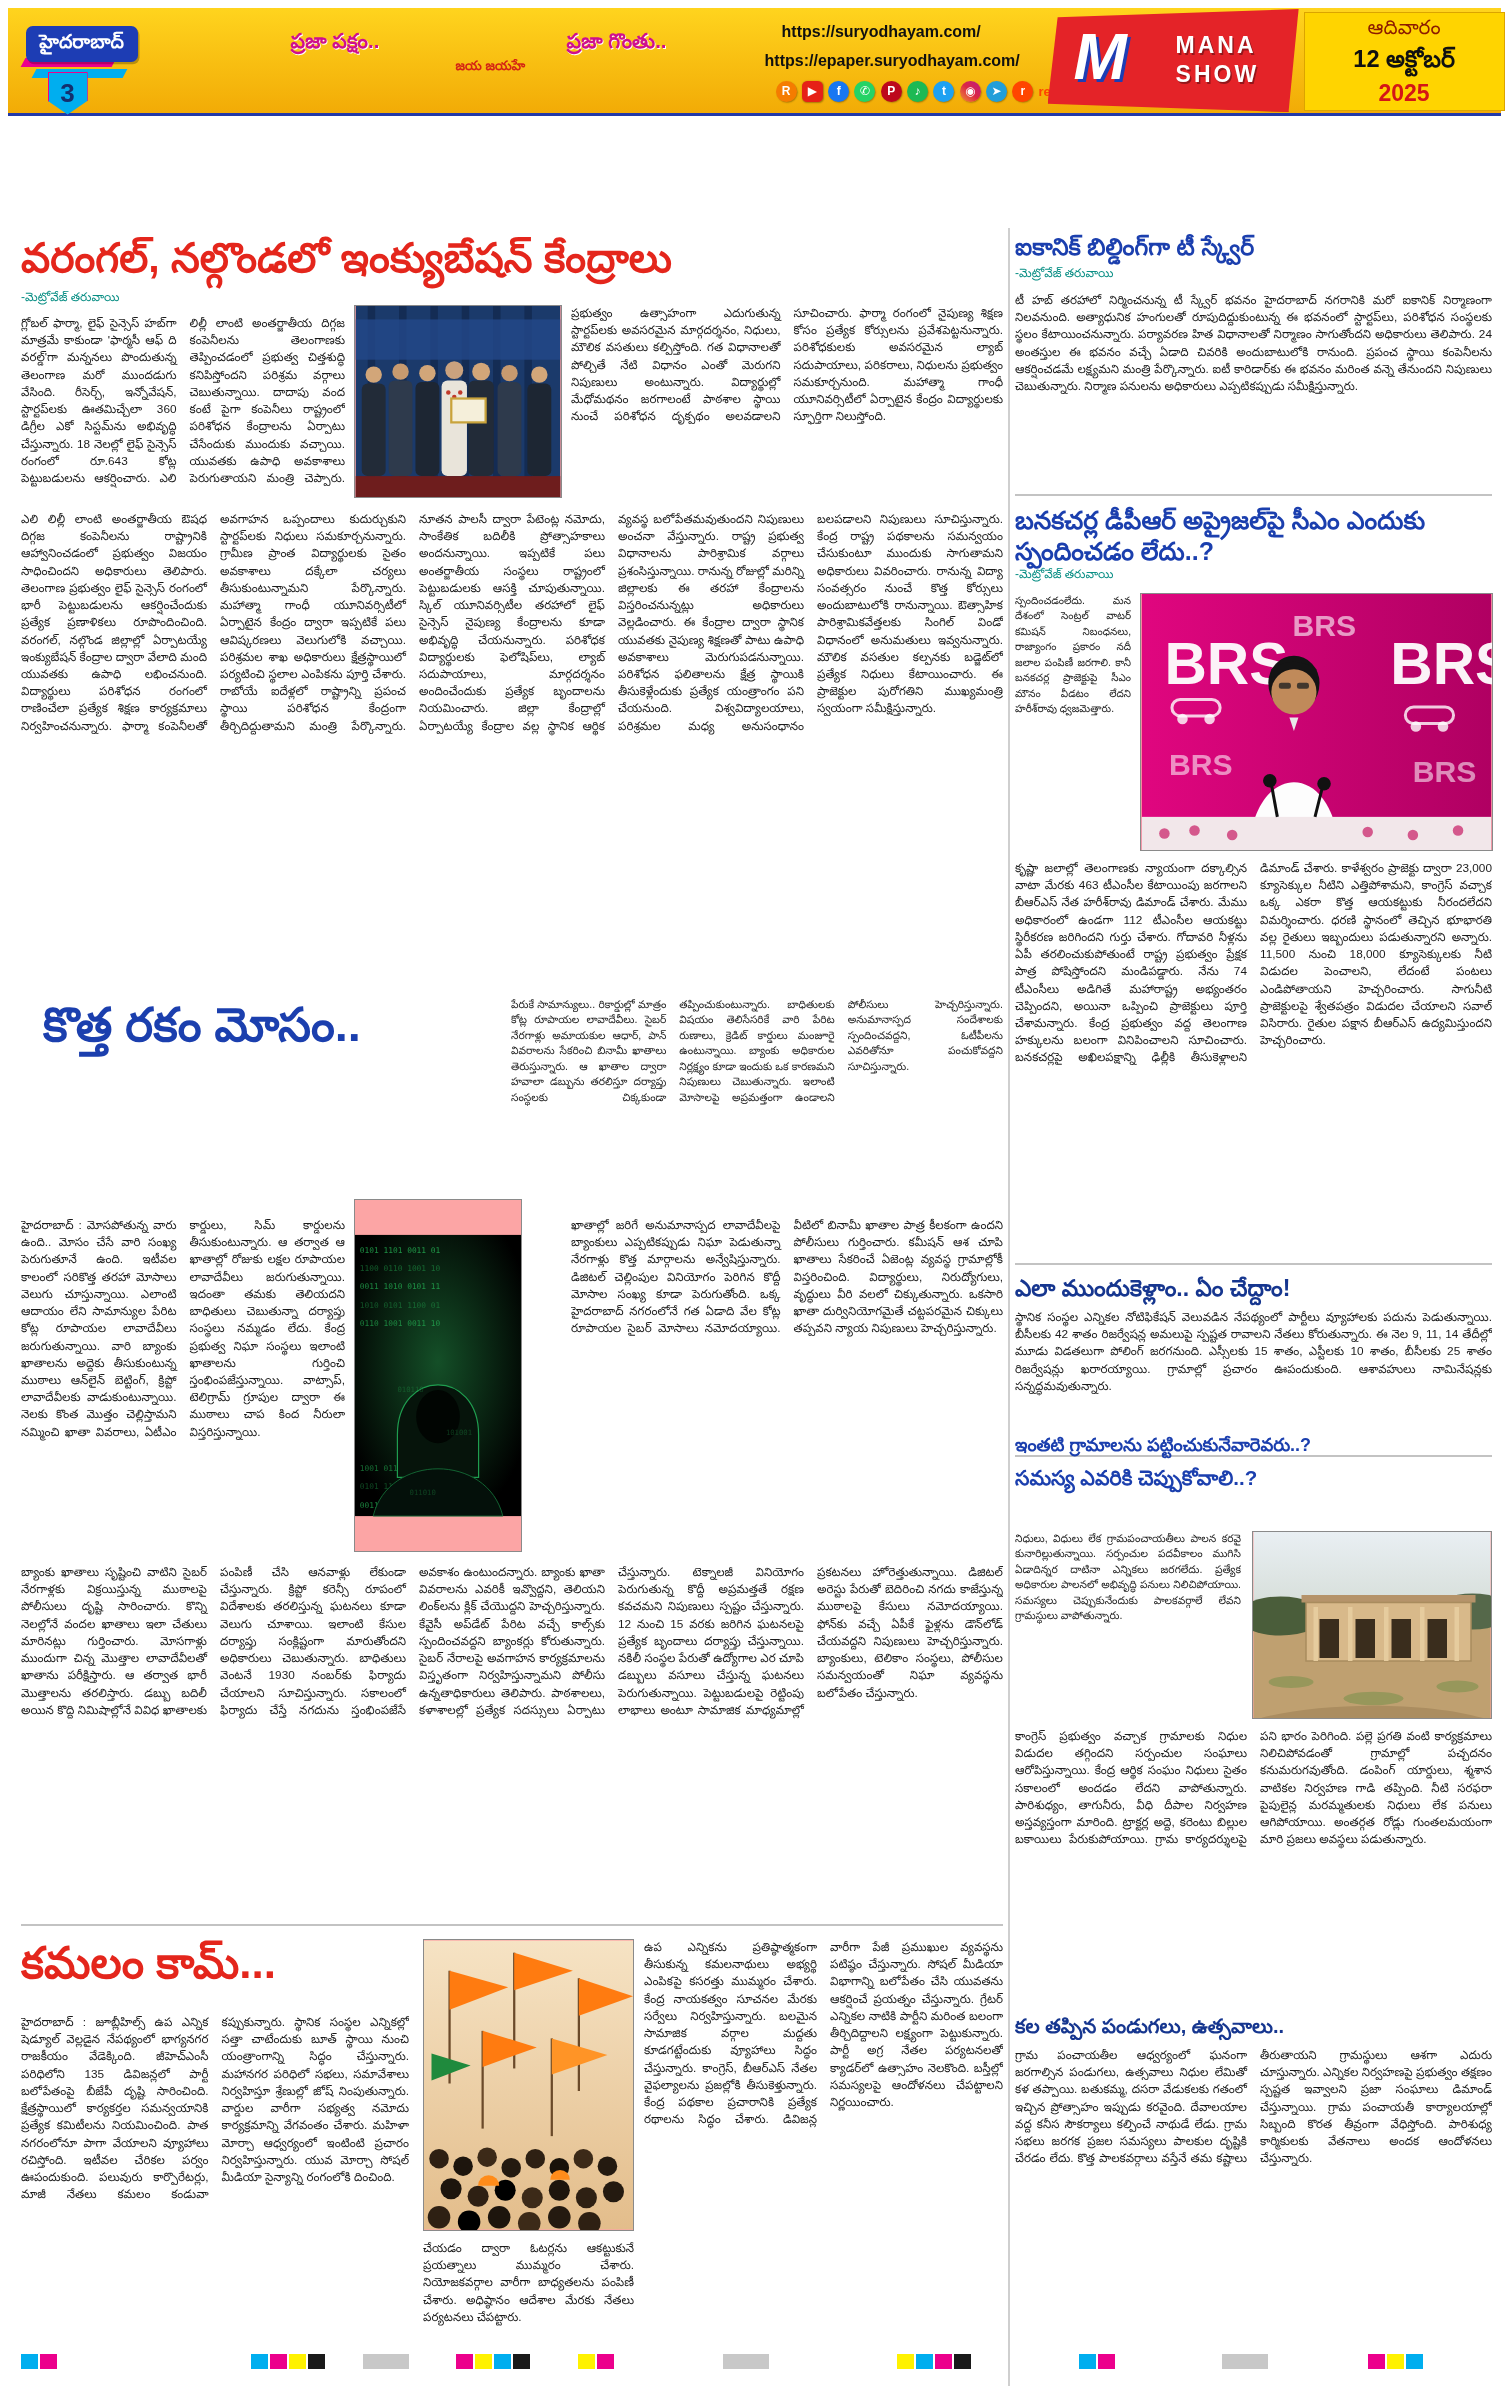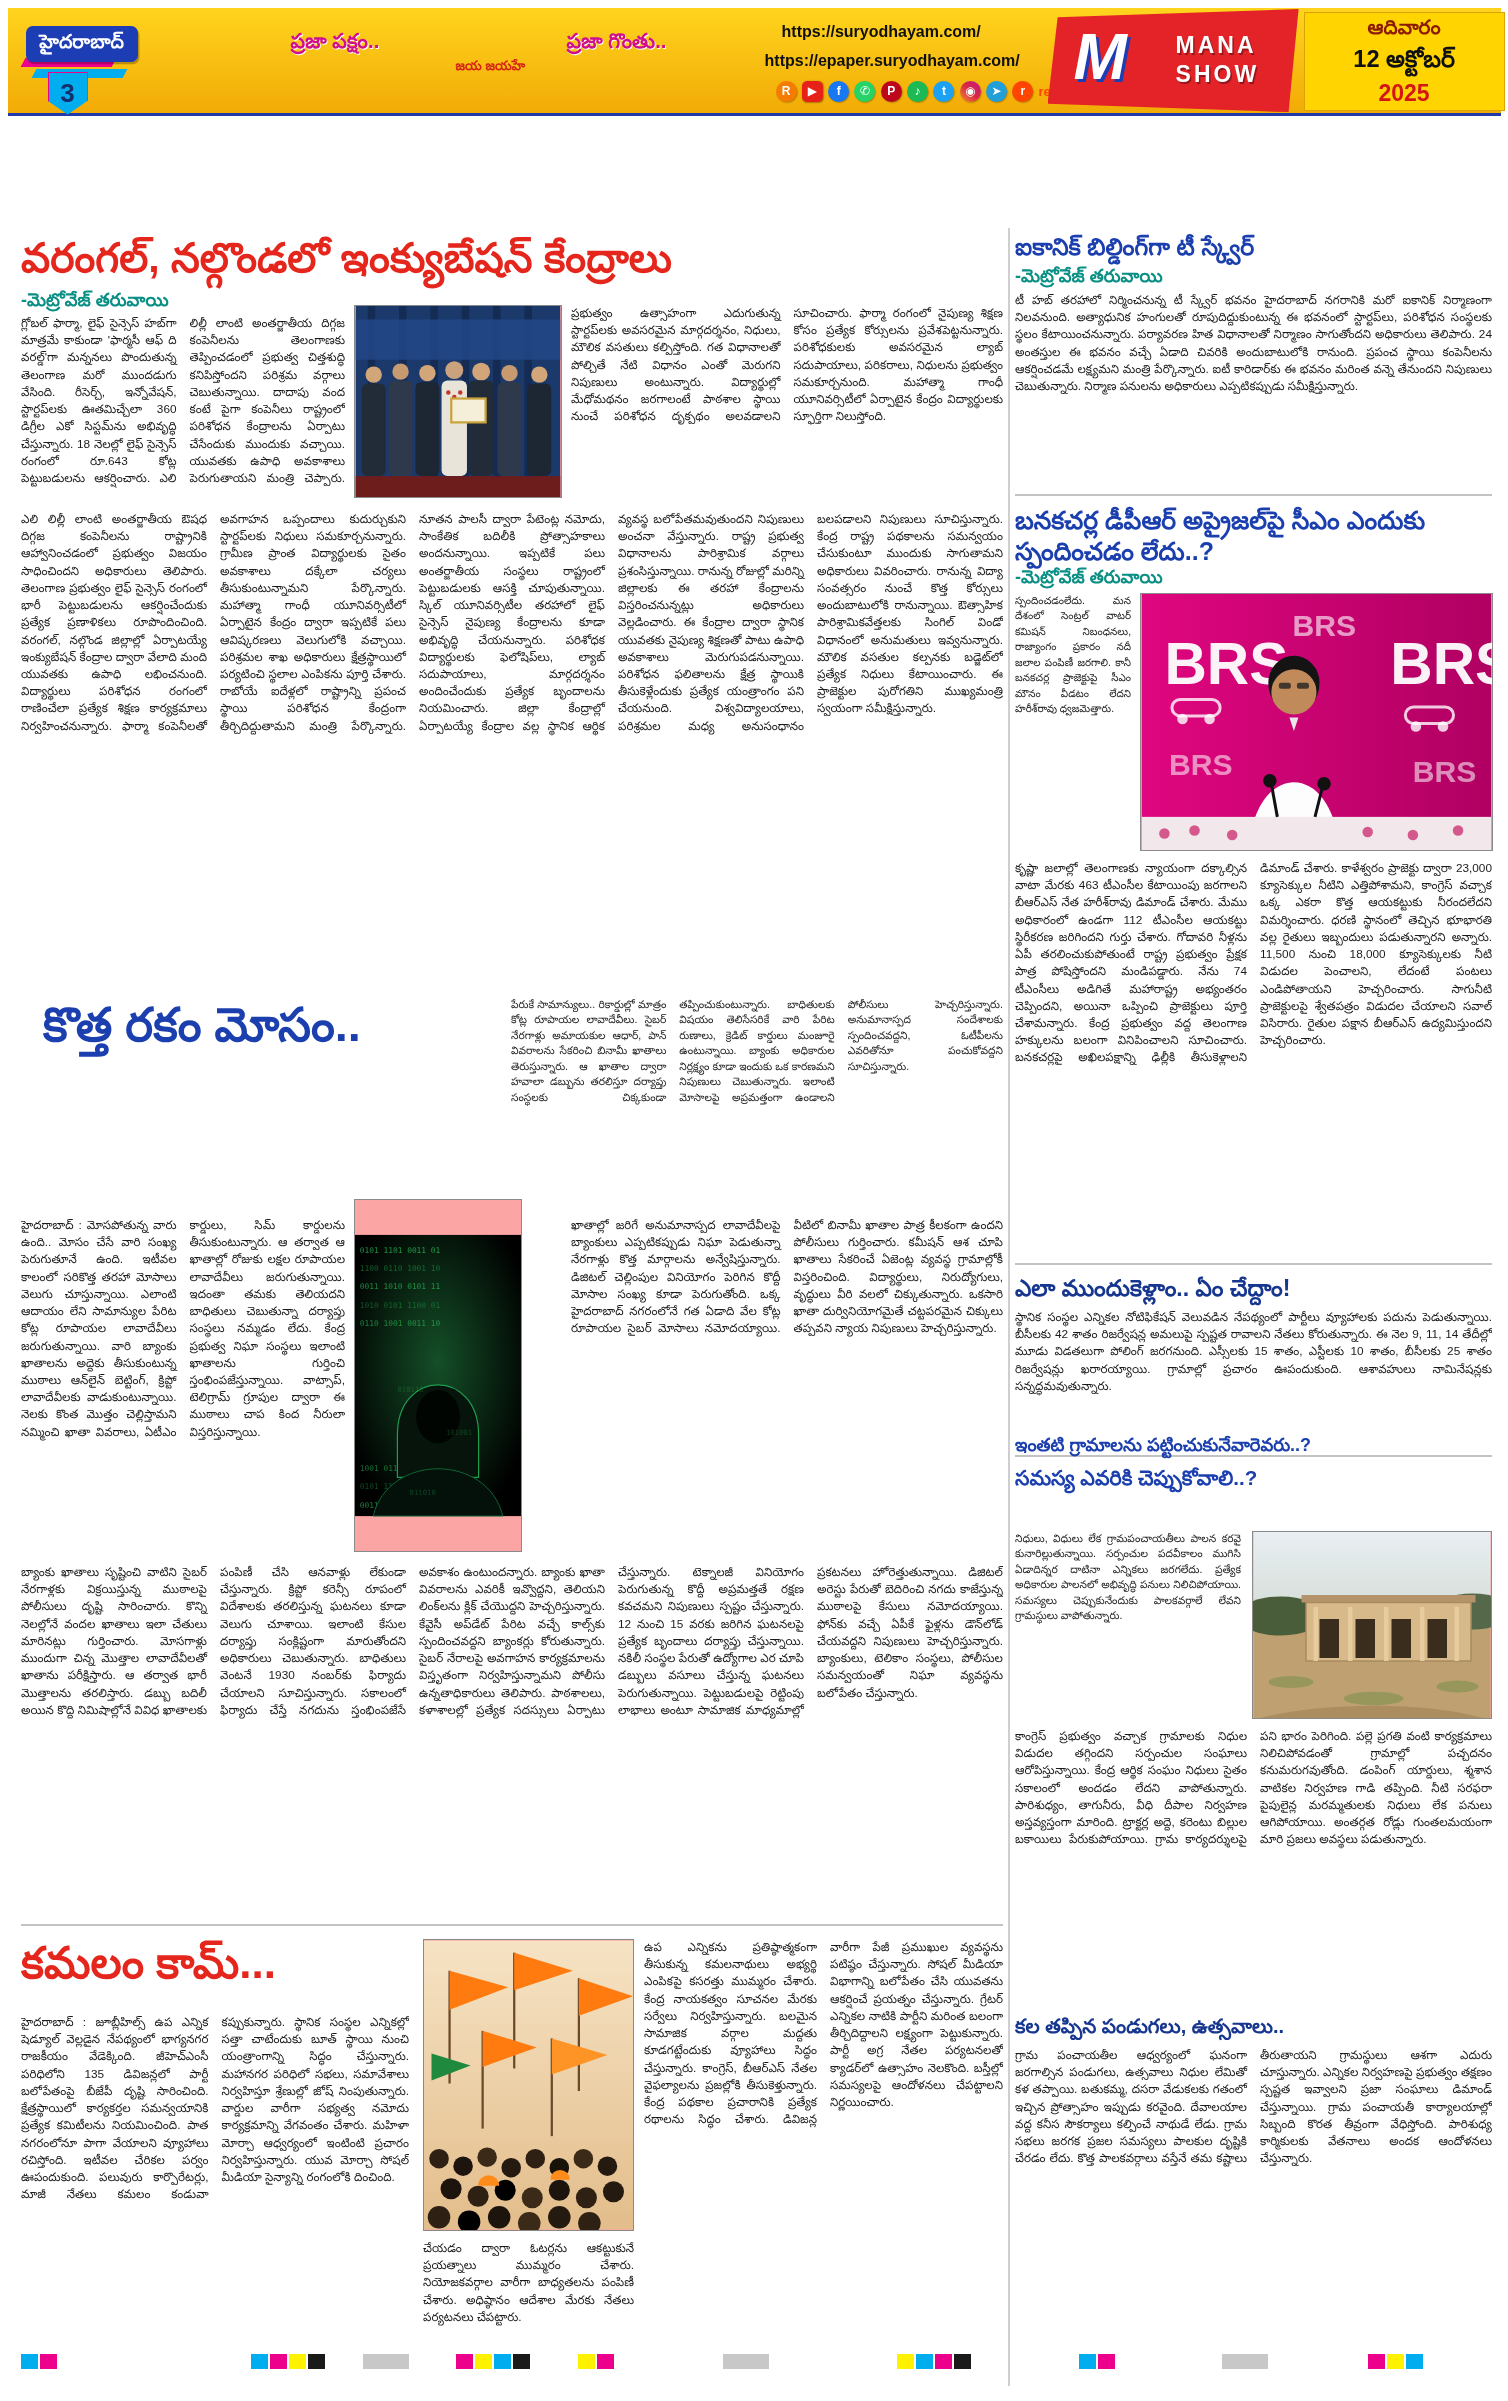--- a/index.html
+++ b/index.html
@@ -2,21 +2,21 @@
 <html style="--masthead_yellow: #ffd41e; --masthead_yellow_deep: #f2ab06; --headline_red: #e4261c; --headline_blue: #1b3fae; --headline_dark: #101018; --byline_teal: #0a8f85; --ribbon_red: #e42328; --brs_pink: #e0067f; --press_cyan: #00aeef; --press_magenta: #ec008c; --press_yellow: #fff200; --press_black: #1a1a1a; --press_gray: #c8c8c8;font-size:12px"><head>
 <meta charset="utf-8">
 <style>
   *{margin:0;padding:0;box-sizing:border-box}
   html,body{background:#9a9a9a}
   #page{position:relative;width:1508px;height:2401px;background:#ffffff;overflow:hidden;
         font-family:"Liberation Sans","DejaVu Sans",sans-serif;color:#1a1a1a}
   .abs{position:absolute}
   .body-text{font-size:11.8px;line-height:1.46;text-align:justify;color:#1b1b1b;column-gap:13px;overflow:hidden}
   .cols-2{column-count:2}.cols-3{column-count:3}.cols-5{column-count:5}
-  .byline{color:var(--byline_teal);font-weight:bold;font-size:18px}
+  .byline{color:var(--byline_teal);font-weight:normal;font-size:12px}
   .photo{border:0.8px solid #8a8a8a;overflow:hidden;background:#fca5a5}
   .photo svg{display:block;width:100%;height:100%}
   .sep{position:absolute;height:1.5px;background:#c3c3c3}
   #vdiv{position:absolute;left:1008px;top:228px;width:1.5px;height:2158px;background:#cfcfcf}
 
   
   #masthead{position:absolute;left:7.6px;top:7.6px;width:1493px;height:108px;
             background:linear-gradient(180deg,var(--masthead_yellow) 0%,var(--masthead_yellow_deep) 100%);
             border-bottom:3.8px solid #2239a8}
   #city-badge{position:absolute;left:18px;top:18px;background:#1d3db4;color:#fff;font-weight:800;
@@ -50,21 +50,21 @@
   #reddit-label{color:#ff4500;font-weight:bold;font-size:13px}
   #brand-ribbon{position:absolute;left:1040px;top:1.5px;width:251px;height:103px;background:var(--ribbon_red);
                 clip-path:polygon(4% 8%,100% 0,96% 100%,0 92%);box-shadow:2.3px 3px 4.6px rgba(0,0,0,.3)}
   #brand-monogram{position:absolute;left:26px;top:10.6px;font-size:64px;font-weight:900;font-style:italic;color:#fff;
                   text-shadow:3px 3px 0 #1d3db4}
   .brand-word{position:absolute;left:128px;color:#fff;font-weight:900;font-size:23px;letter-spacing:3px;
               text-shadow:1.5px 1.5px 0 rgba(0,0,0,.35)}
   #brand-w1{top:23px}#brand-w2{top:52px}
   #datebox{position:absolute;left:1296px;top:4.6px;width:201px;height:99px;background:#ffd400;
            border:1.5px solid #dba400;display:flex;flex-direction:column;align-items:center;justify-content:center;gap:2.3px}
-  #date-day{color:#8b1a00;font-size:20px;font-weight:700}
+  #date-day{color:#8b1a00;font-size:20px;font-weight:400}
   #date-full{color:#101010;font-size:23.6px;font-weight:800}
   #date-year{color:#d41616;font-size:23px;font-weight:800}
 
   
   .hl{font-weight:800;line-height:1.22}
   #art1-headline{left:21px;top:233px;width:982px;font-size:41px;color:var(--headline_red)}
   #art1-byline{left:21px;top:290px}
   #fraud-kicker{left:43px;top:996px;font-size:47px;color:var(--headline_blue)}
   #fraud-headline{left:27px;top:1062px;font-size:61px;color:var(--headline_dark);letter-spacing:-0.8px}
   #kamalam-headline{left:21px;top:1936px;font-size:44px;color:var(--headline_red)}

